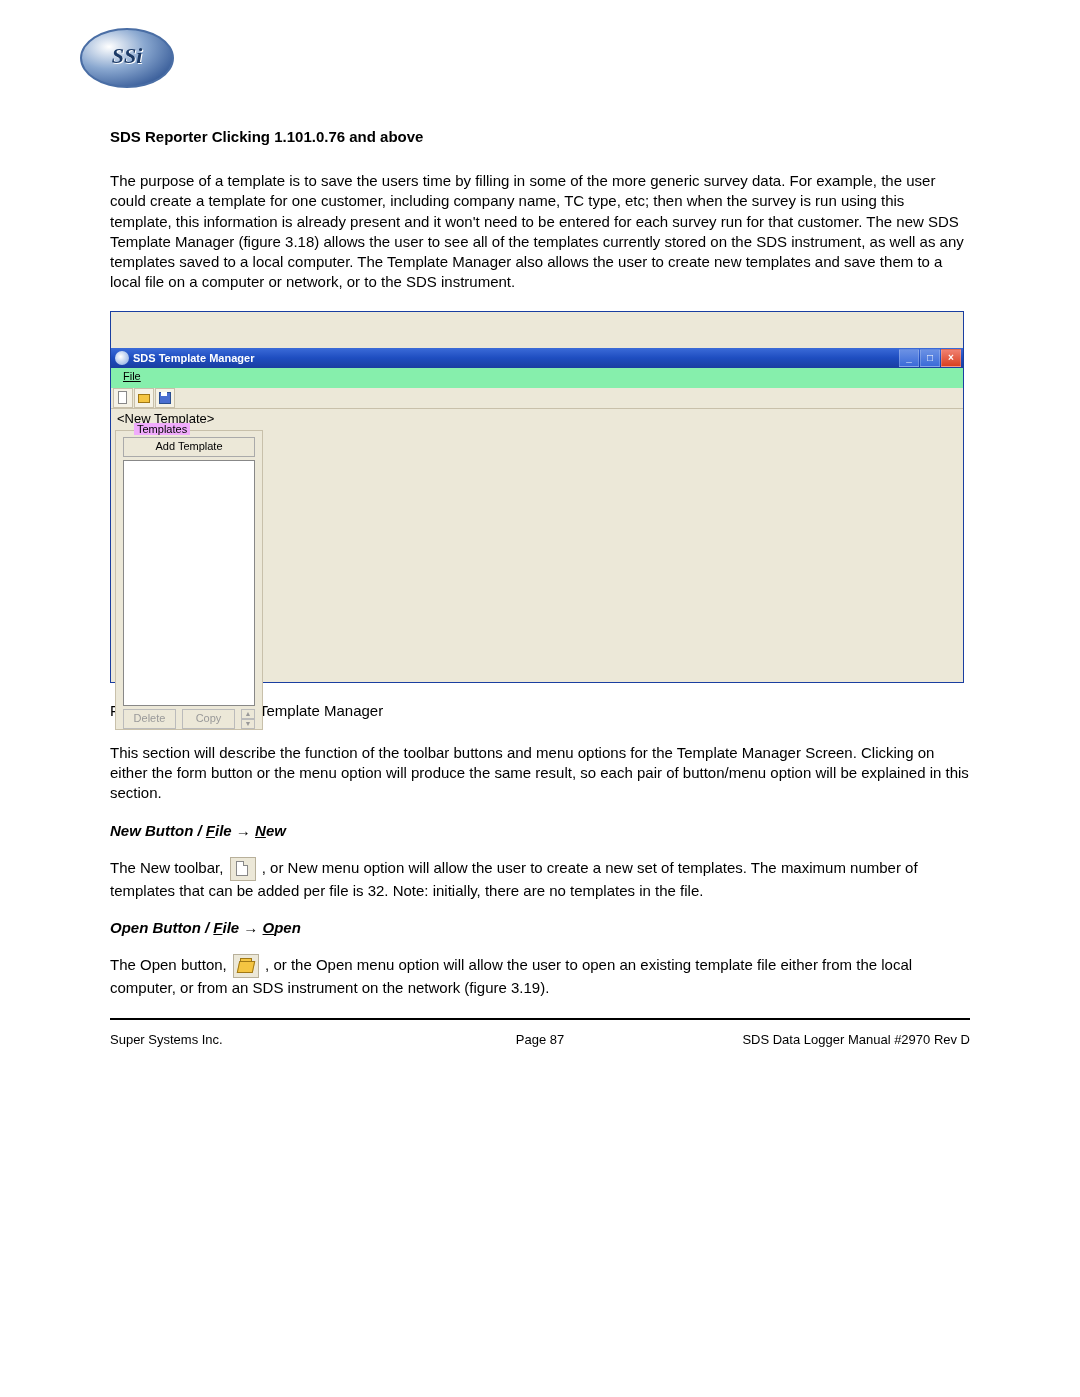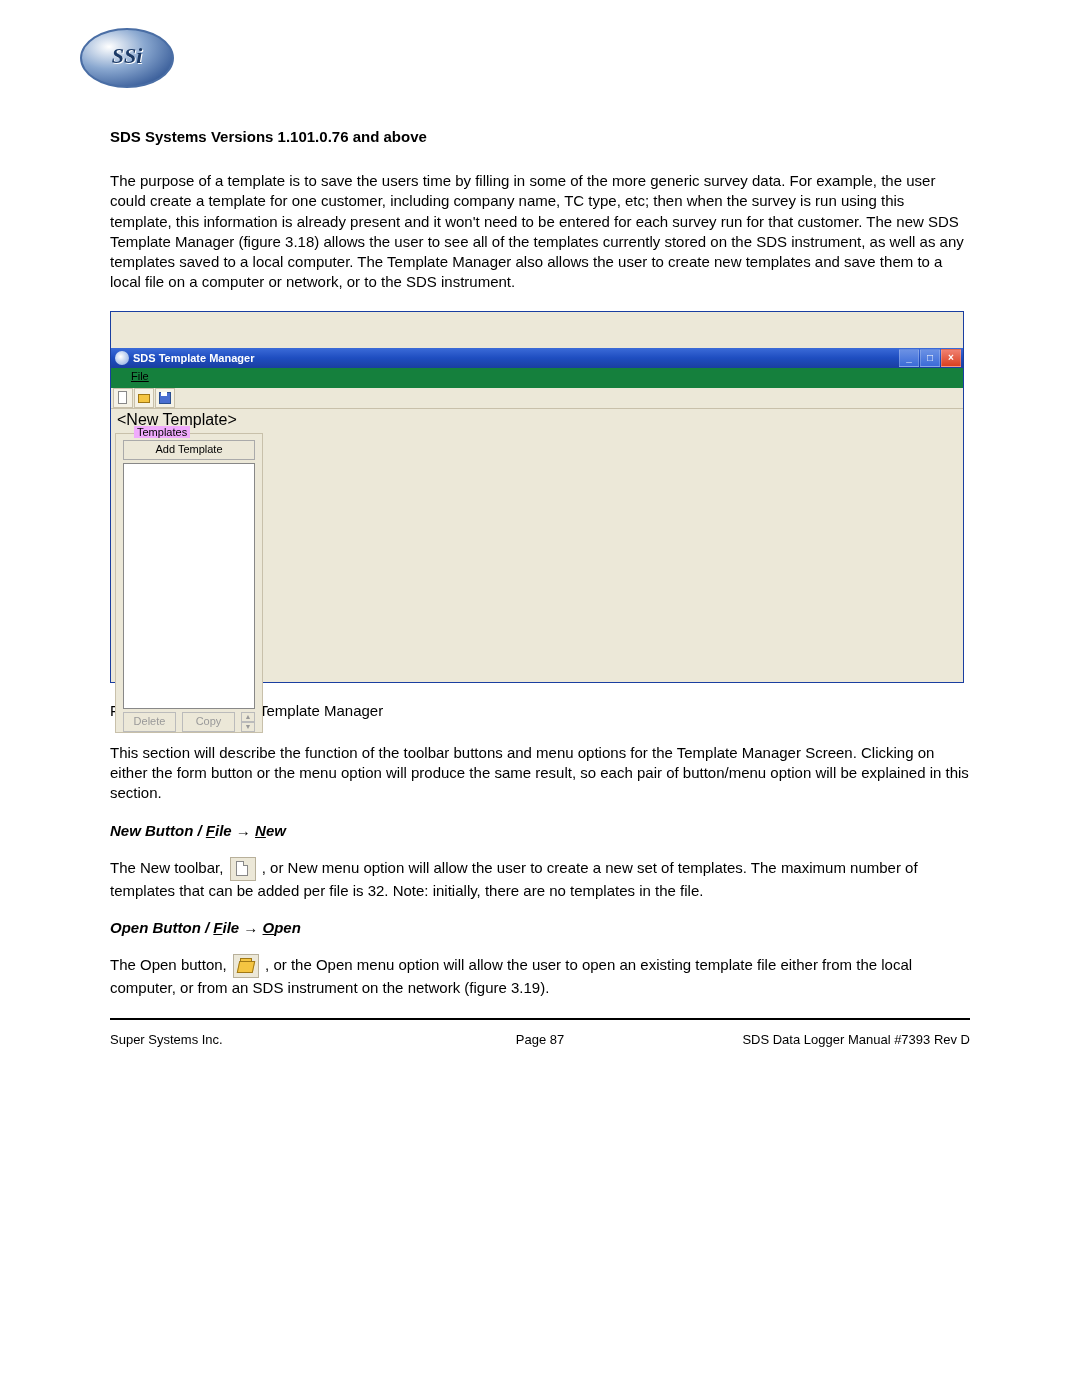--- a/index.html
+++ b/index.html
@@ -121,22 +121,22 @@
     margin-left:1px;
     border:1px solid #fff3;
     display:flex; align-items:center; justify-content:center;
     font-size:10px; font-weight:bold;
   }
   .win-btn.min { background: linear-gradient(#6b91e4,#3b6bd8); }
   .win-btn.max { background: linear-gradient(#6b91e4,#3b6bd8); }
   .win-btn.close-btn { background: linear-gradient(#f08070,#d94020); }
   .menubar {
     height:18px;
-    background:#15803d;
-    padding:2px 4px 0 20px;
+    background:#86efac;
+    padding:2px 4px 0 12px;
     font-size:11px;
   }
   .menubar span { text-decoration: underline; }
   .toolbar {
     height:20px;
     display:flex; align-items:center;
     padding:0 2px;
     border-bottom:1px solid #c8c0aa;
   }
   .tb-btn {
@@ -144,21 +144,21 @@
     border:1px solid #c8c0aa;
     background:#f5f2e6;
     margin-right:1px;
     position:relative;
   }
   .tb-btn.new::after { content:""; position:absolute; left:4px; top:2px; width:7px; height:11px; background:#fff; border:1px solid #888; }
   .tb-btn.open::after { content:""; position:absolute; left:3px; top:5px; width:10px; height:7px; background:#f4c542; border:1px solid #a07815; }
   .tb-btn.save::after { content:""; position:absolute; left:3px; top:3px; width:10px; height:10px; background:#4a6ed0; border:1px solid #2a4e90; }
   .tb-btn.save::before { content:""; position:absolute; left:5px; top:3px; width:6px; height:4px; background:#fff; z-index:2; }
   .template-label {
-    font-size:16px; padding:2px 6px 4px 6px;
+    font-size:13px; padding:2px 6px 4px 6px;
     color:#000;
   }
   .templates-group {
     margin:0 4px;
     border:1px solid #c8c0aa;
     width:146px;
     position:relative;
     height:298px;
     background:#ece8d8;
   }
@@ -223,21 +223,21 @@
 </style>
 </head>
 <body>
 
 <div class="page">
 
   <div class="logo-wrap">
     <div class="logo">SSi</div>
   </div>
 
-  <div class="h-version">SDS Systems Versions 1.101.0.76 and above</div>
+  <div class="h-version">SDS Reporter Clicking 1.101.0.76 and above</div>
 
   <p>The purpose of a template is to save the users time by filling in some of the more generic survey data. For example, the user could create a template for one customer, including company name, TC type, etc; then when the survey is run using this template, this information is already present and it won't need to be entered for each survey run for that customer.  The new SDS Template Manager (figure 3.18) allows the user to see all of the templates currently stored on the SDS instrument, as well as any templates saved to a local computer.  The Template Manager also allows the user to create new templates and save them to a local file on a computer or network, or to the SDS instrument.</p>
 
   <div class="app-window">
     <div class="titlebar">
       <span class="tb-icon"></span>
       <span>SDS Template Manager</span>
       <span class="spacer"></span>
       <div class="win-btn min">_</div>
       <div class="win-btn max">□</div>
@@ -285,16 +285,16 @@
   </div>
 
   <p>
     <span>The Open button, </span><span class="inline-icon open"></span><span> , or the Open menu option will allow the user to open an existing template file either from the local computer, or from an SDS instrument on the network (figure 3.19).</span>
   </p>
 
   <hr class="footer-sep">
   <div class="footer">
     <div class="fl">Super Systems Inc.</div>
     <div class="fc">Page 87</div>
-    <div class="fr">SDS Data Logger Manual #7393 Rev D</div>
+    <div class="fr">SDS Data Logger Manual #2970 Rev D</div>
   </div>
 
 </div>
 
 </body></html>

